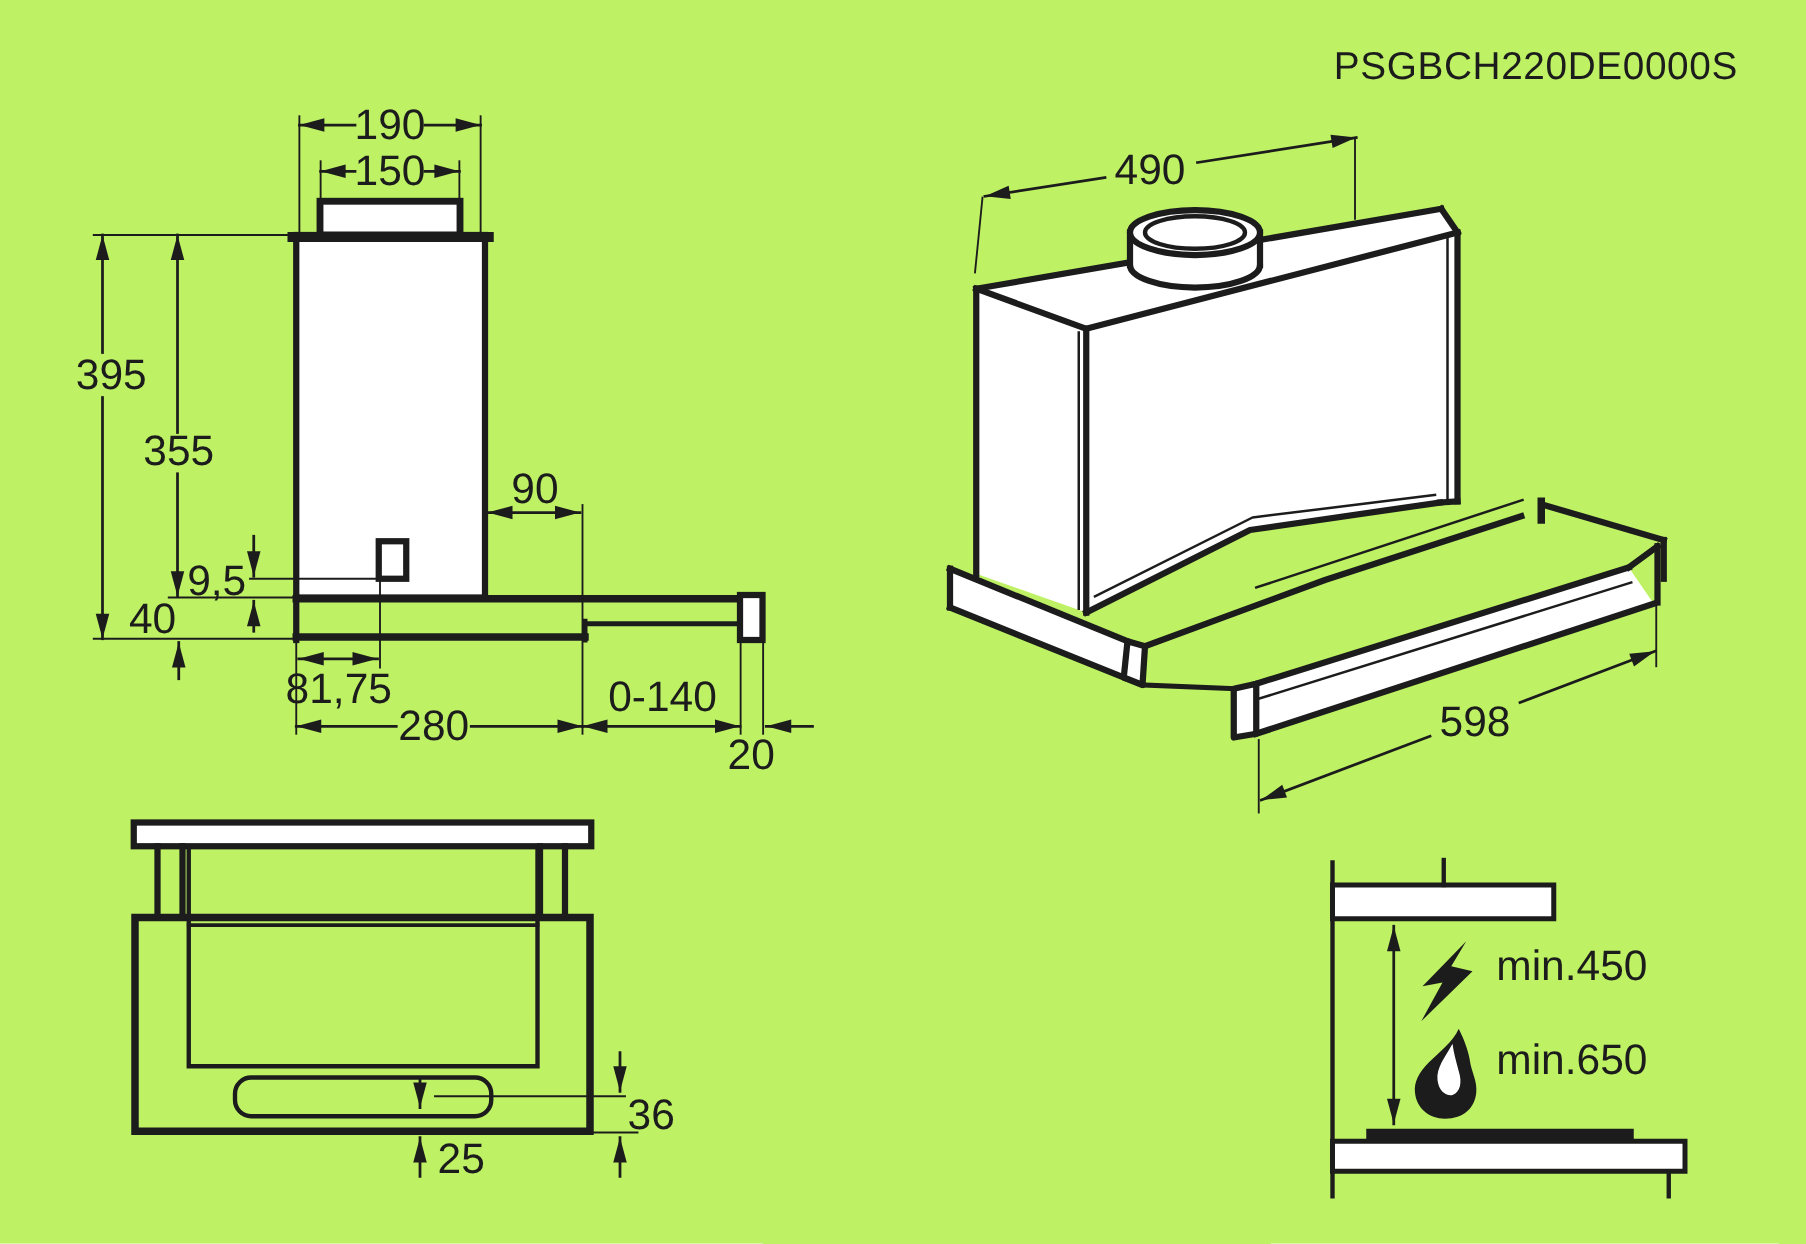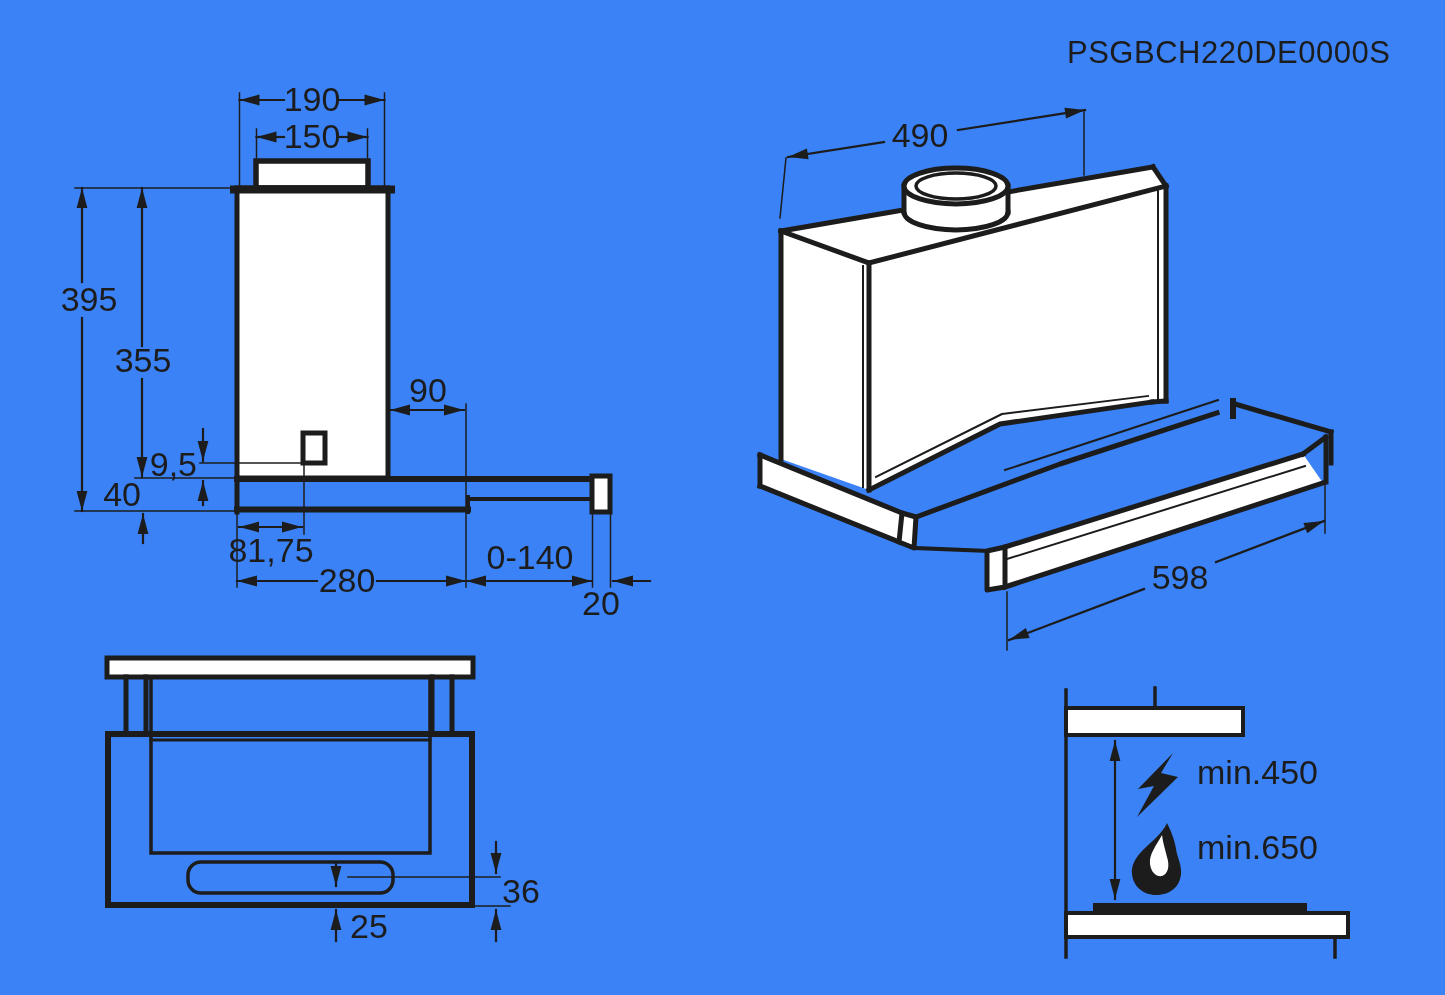--- a/index.html
+++ b/index.html
@@ -1,16 +1,16 @@
 <!DOCTYPE html>
 <html><head>
 <meta charset="utf-8">
 <style>
   html,body{margin:0;padding:0;background:#ffffff;}
-  .stage{position:relative;width:1445px;height:995px;background:#3b82f6;overflow:hidden;}
+  .stage{position:relative;width:1445px;height:995px;background:#bef264;overflow:hidden;}
   svg{display:block;}
   text{font-family:"Liberation Sans","DejaVu Sans",sans-serif;fill:#1c1c1c;font-size:34px;}
   .t-title{font-size:31px;letter-spacing:.5px;}
   .mid{text-anchor:middle;}
   .end{text-anchor:end;}
   .ln{stroke:#1c1c1c;fill:none;stroke-linecap:square;}
   .rj{stroke-linejoin:round;}
   .wf{fill:#ffffff;}
   .nf{fill:none;}
   .ink{fill:#1c1c1c;}

